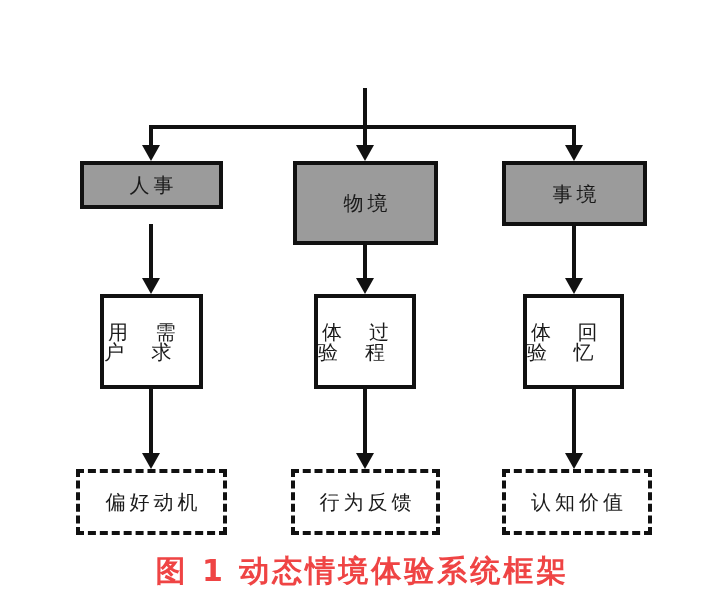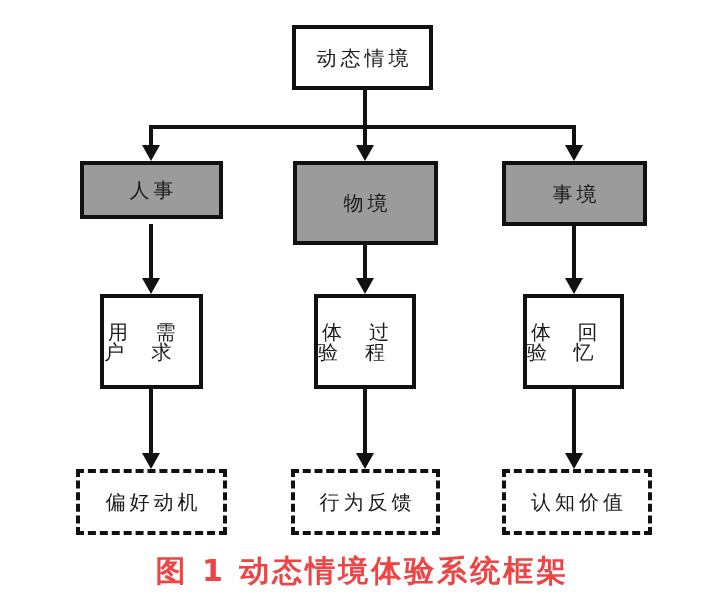--- a/index.html
+++ b/index.html
@@ -88,25 +88,22 @@
     <g>
       <path class="cl" d="M365 387 V454"></path>
       <polygon class="ah" points="356,453 374,453 365,469"></polygon>
     </g>
     <g>
       <path class="cl" d="M574 387 V454"></path>
       <polygon class="ah" points="565,453 583,453 574,469"></polygon>
     </g>
   </svg>
 
-  <div class="node" style="left:292px; top:25px; width:141px; height:65px;">
-    <span>动态情境</span>
-  </div>
 
-  <div class="node gray" style="left:80px; top:161px; width:143px; height:58px;">
+  <div class="node gray" style="left:80px; top:161px; width:143px; height:48px;">
     <span>人事</span>
   </div>
   <div class="node gray" style="left:293px; top:161px; width:145px; height:84px;">
     <span>物境</span>
   </div>
   <div class="node gray" style="left:502px; top:161px; width:145px; height:65px;">
     <span>事境</span>
   </div>
 
   <div class="node two-line" style="left:100px; top:294px; width:103px; height:95px;">

